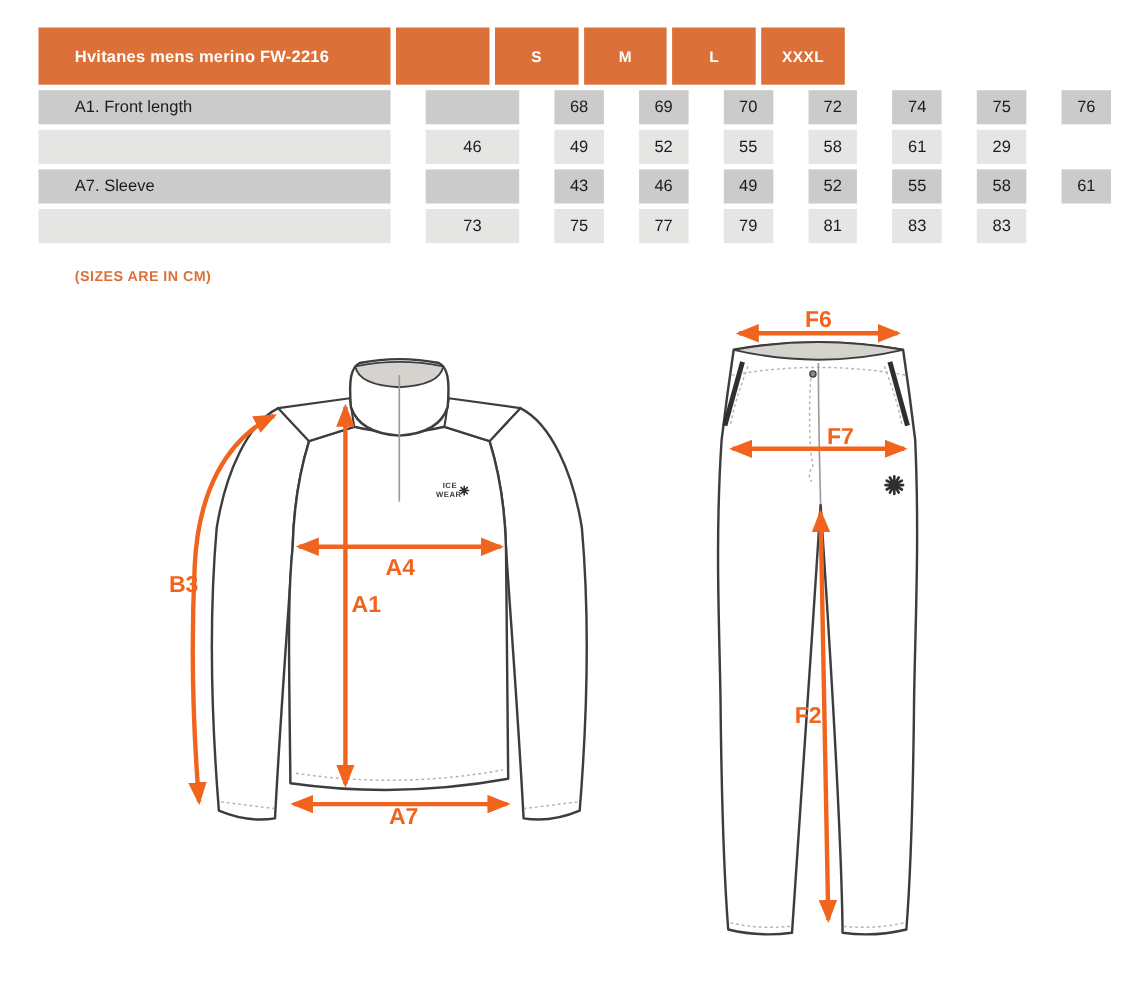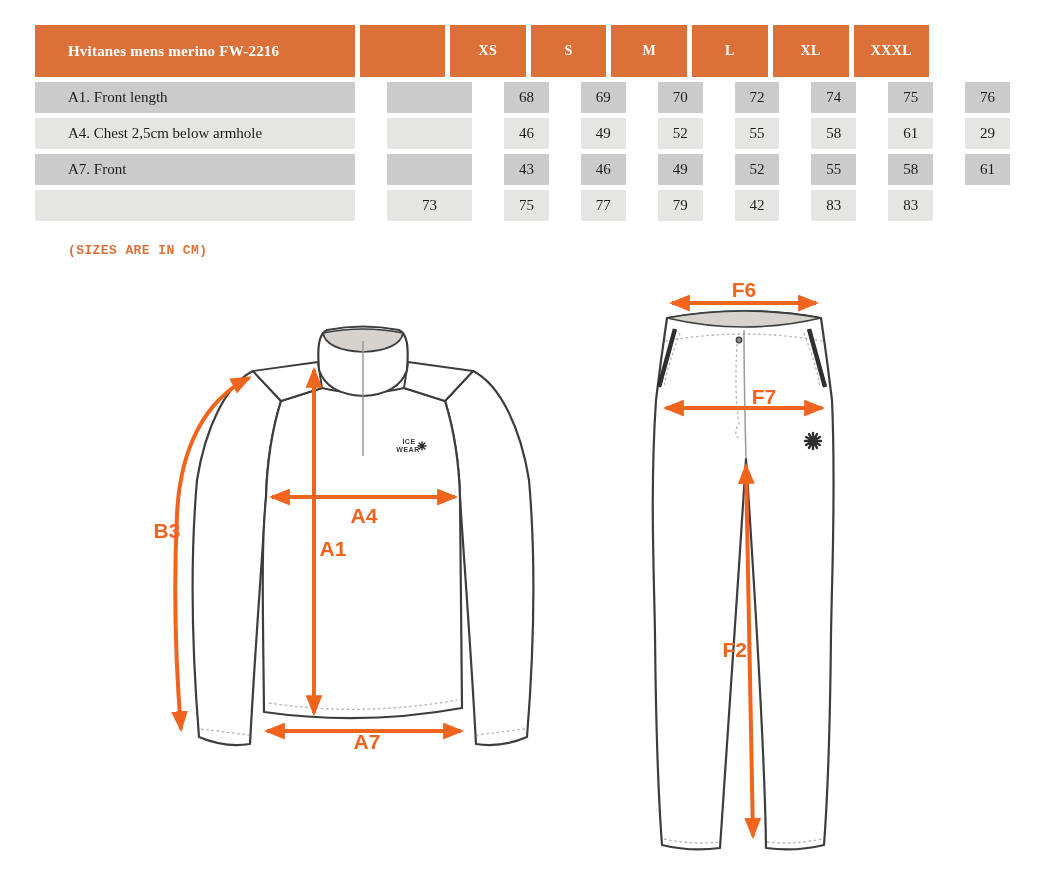--- a/index.html
+++ b/index.html
@@ -8,31 +8,31 @@
   .page{position:absolute;inset:0;background:#fff;overflow:hidden;}
 
   
   .size-table{position:absolute;left:35px;top:25px;width:975px;display:flex;flex-direction:column;gap:5px;}
   .trow{display:grid;grid-template-columns:320px 85px repeat(7,1fr);column-gap:5px;}
   .trow.header{height:52px;}
   .trow.body-row{height:31px;gap:32px;}
   .trow.header .cell{background:var(--table-orange);}
   .trow.dark .cell{background:var(--row-dark);}
   .trow.light .cell{background:var(--row-light);}
-  .cell{display:flex;align-items:center;justify-content:center;font-family:Liberation Serif, serif;}
+  .cell{display:flex;align-items:center;justify-content:center;}
   .cell.title{justify-content:flex-start;padding-left:33px;color:#fff;font-size:15px;font-weight:bold;
               letter-spacing:.2px;}
   .cell.head{color:#fff;font-size:14px;font-weight:bold;letter-spacing:.4px;}
   .cell.label{justify-content:flex-start;padding-left:33px;color:var(--body-text);font-size:15px;}
   .cell.val{color:var(--body-text);font-size:15px;}
   .tbody{display:flex;flex-direction:column;gap:5px;}
 
   
   .note{position:absolute;left:68px;top:243px;color:var(--table-orange);font-size:13px;font-weight:600;
-        letter-spacing:.4px;font-family:Liberation Mono, monospace;}
+        letter-spacing:.4px;}
 
   
   svg{position:absolute;overflow:visible;}
   .garment{fill:#ffffff;stroke:var(--outline);stroke-width:2.2;stroke-linejoin:round;}
   .seam{fill:#ffffff;stroke:var(--outline);stroke-width:1.9;stroke-linejoin:round;}
   .grayfill{fill:var(--collar-gray);stroke:var(--outline);stroke-width:1.7;}
   .thinline{fill:none;stroke:#9a9a9a;stroke-width:1.5;}
   .stitch{fill:none;stroke:#b3b3b3;stroke-width:1.3;stroke-dasharray:2.6 2.6;}
   .darkdetail{stroke:#2f2f2f;}
   .arrow{fill:none;stroke:var(--arrow-orange);stroke-width:4;}
@@ -44,69 +44,66 @@
 </head>
 <body>
 
 <div class="page">
 
   <div class="size-table">
     <div class="trow header">
       <div class="cell title">Hvitanes mens merino FW-2216</div>
       <div class="cell spacer"></div>
 
-    <div class="cell head">XS</div>
         <div class="cell head">S</div>
         <div class="cell head">M</div>
         <div class="cell head">L</div>
-        <div class="cell head">XL</div>
         <div class="cell head">XXXL</div>
       </div>
     <div class="tbody">
 
     <div class="trow body-row dark">
           <div class="cell label">A1. Front length</div>
           <div class="cell spacer"></div>
           <div class="cell val">68</div>
           <div class="cell val">69</div>
           <div class="cell val">70</div>
           <div class="cell val">72</div>
           <div class="cell val">74</div>
           <div class="cell val">75</div>
           <div class="cell val">76</div>
         </div>
         <div class="trow body-row light">
-          <div class="cell label">A4. Chest 2,5cm below armhole</div>
           <div class="cell spacer"></div>
           <div class="cell val">46</div>
           <div class="cell val">49</div>
           <div class="cell val">52</div>
           <div class="cell val">55</div>
           <div class="cell val">58</div>
           <div class="cell val">61</div>
           <div class="cell val">29</div>
         </div>
         <div class="trow body-row dark">
-          <div class="cell label">A7. Front</div>
+          <div class="cell label">A7. Sleeve</div>
           <div class="cell spacer"></div>
           <div class="cell val">43</div>
           <div class="cell val">46</div>
           <div class="cell val">49</div>
           <div class="cell val">52</div>
           <div class="cell val">55</div>
           <div class="cell val">58</div>
           <div class="cell val">61</div>
         </div>
         <div class="trow body-row light">
           <div class="cell spacer"></div>
           <div class="cell val">73</div>
           <div class="cell val">75</div>
           <div class="cell val">77</div>
           <div class="cell val">79</div>
-          <div class="cell val">42</div>
+          <div class="cell val">81</div>
           <div class="cell val">83</div>
           <div class="cell val">83</div>
         </div>
       </div>
   </div>
 
   <div class="note">(SIZES ARE IN CM)</div>
 
   <svg style="left:150px;top:290px" width="440" height="470" viewBox="150 290 440 470">
     <defs>

